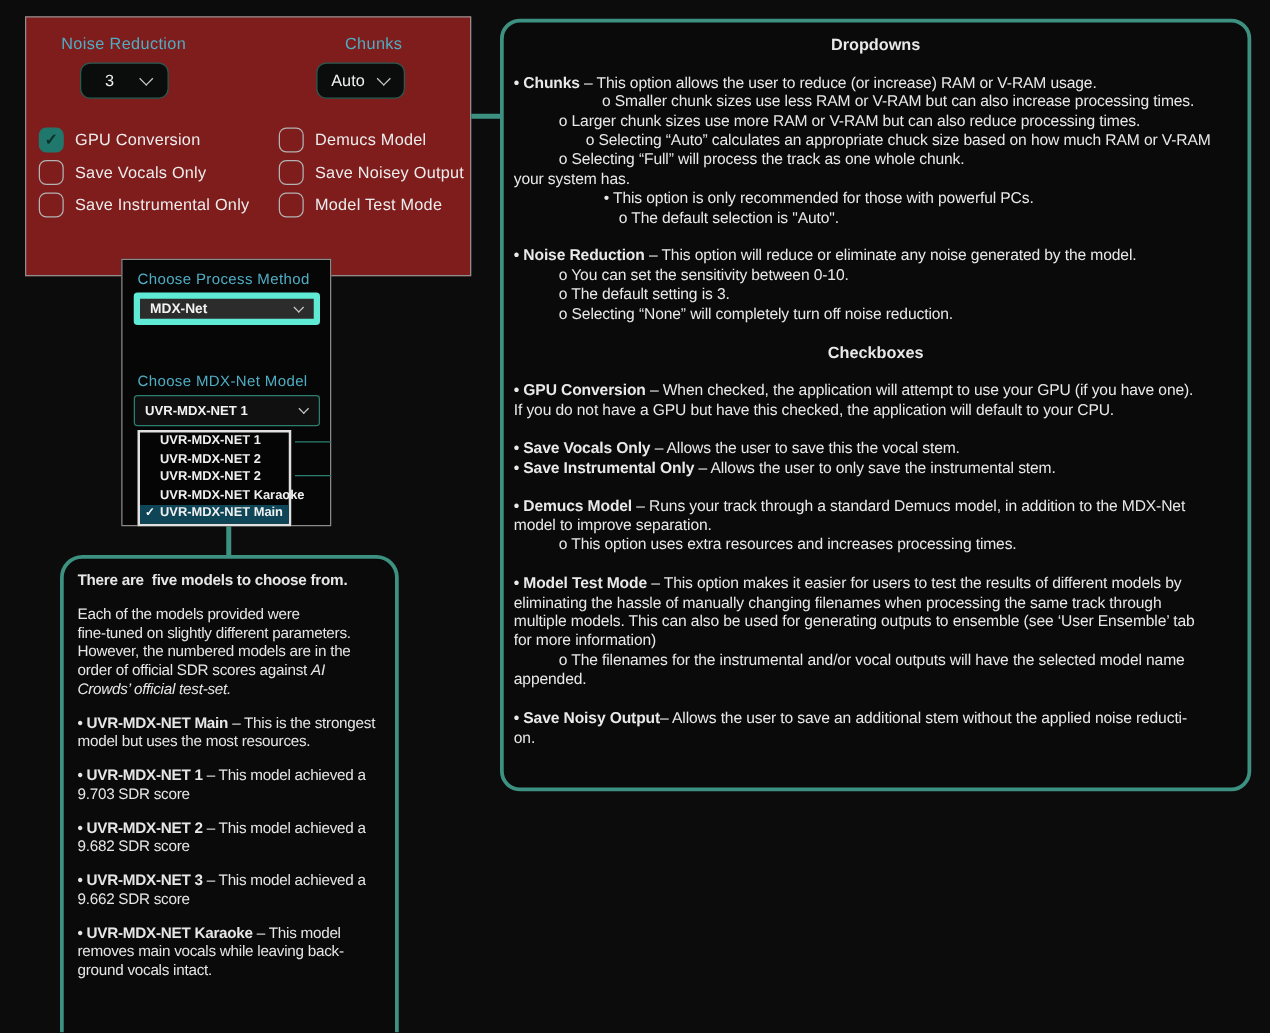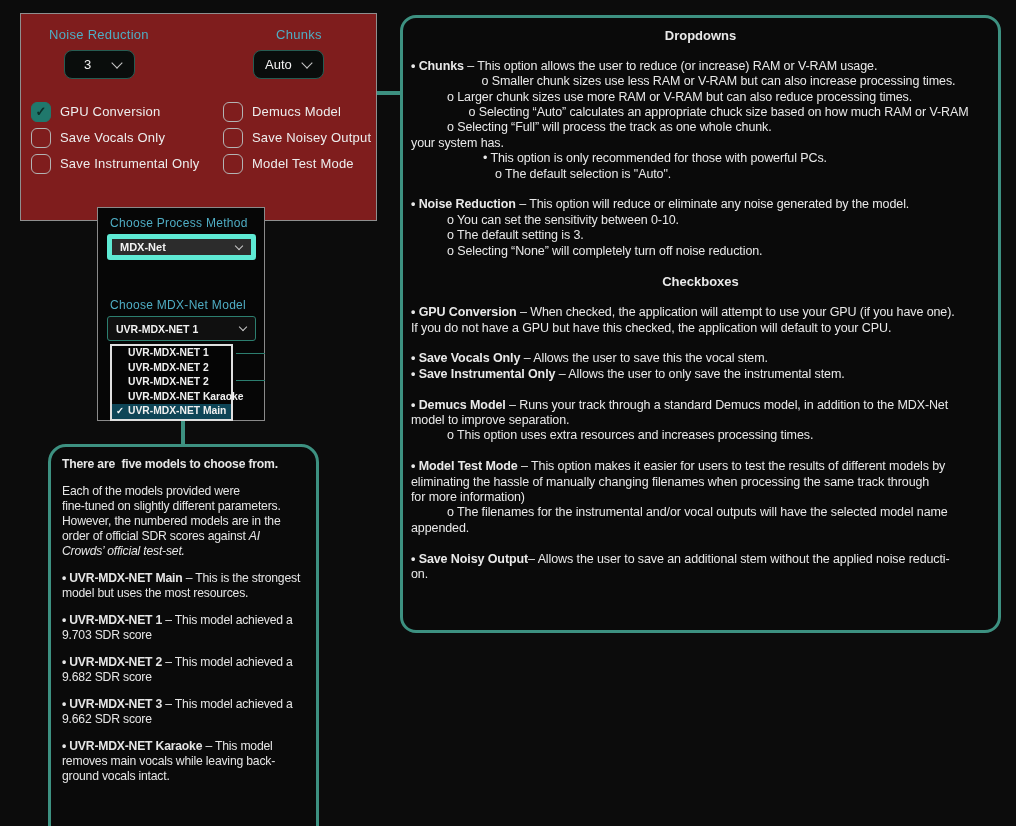--- a/index.html
+++ b/index.html
@@ -153,20 +153,21 @@
       <div class="blank"></div>
       <div class="doc-line"><span class="b">• Save Vocals Only </span><span>– Allows the user to save this the vocal stem.</span></div>
       <div class="doc-line"><span class="b">• Save Instrumental Only </span><span>– Allows the user to only save the instrumental stem.</span></div>
       <div class="blank"></div>
       <div class="doc-line"><span class="b">• Demucs Model </span><span>– Runs your track through a standard Demucs model, in addition to the MDX-Net</span></div>
       <div class="doc-line"><span>model to improve separation.</span></div>
       <div class="doc-line" style="padding-left: 36px;"><span>o This option uses extra resources and increases processing times.</span></div>
       <div class="blank"></div>
       <div class="doc-line"><span class="b">• Model Test Mode </span><span>– This option makes it easier for users to test the results of different models by</span></div>
       <div class="doc-line"><span>eliminating the hassle of manually changing filenames when processing the same track through</span></div>
+      <div class="doc-line"><span>multiple models. This can also be used for generating outputs to ensemble (see ‘User Ensemble’ tab</span></div>
       <div class="doc-line"><span>for more information)</span></div>
       <div class="doc-line" style="padding-left: 36px;"><span>o The filenames for the instrumental and/or vocal outputs will have the selected model name</span></div>
       <div class="doc-line"><span>appended.</span></div>
       <div class="blank"></div>
       <div class="doc-line"><span class="b">• Save Noisy Output</span><span>– Allows the user to save an additional stem without the applied noise reducti-</span></div>
       <div class="doc-line"><span>on.</span></div>
     </div>
 
   <div class="proc">
     <div class="cyan-lbl" style="top:8px;">Choose Process Method</div>

